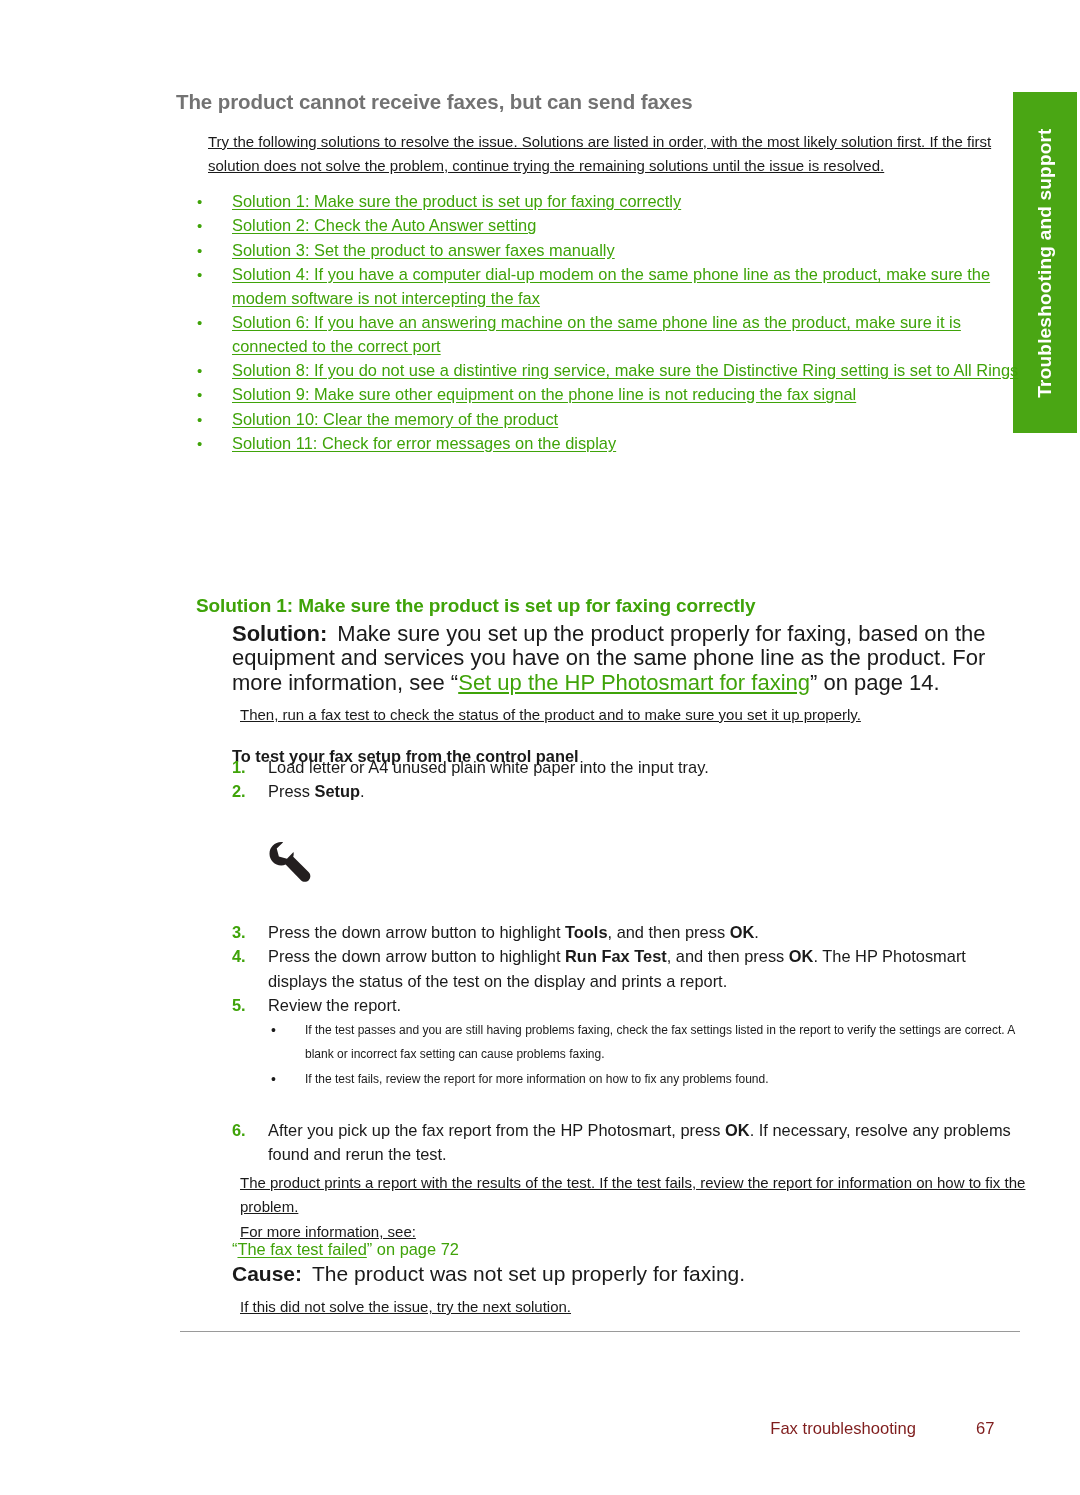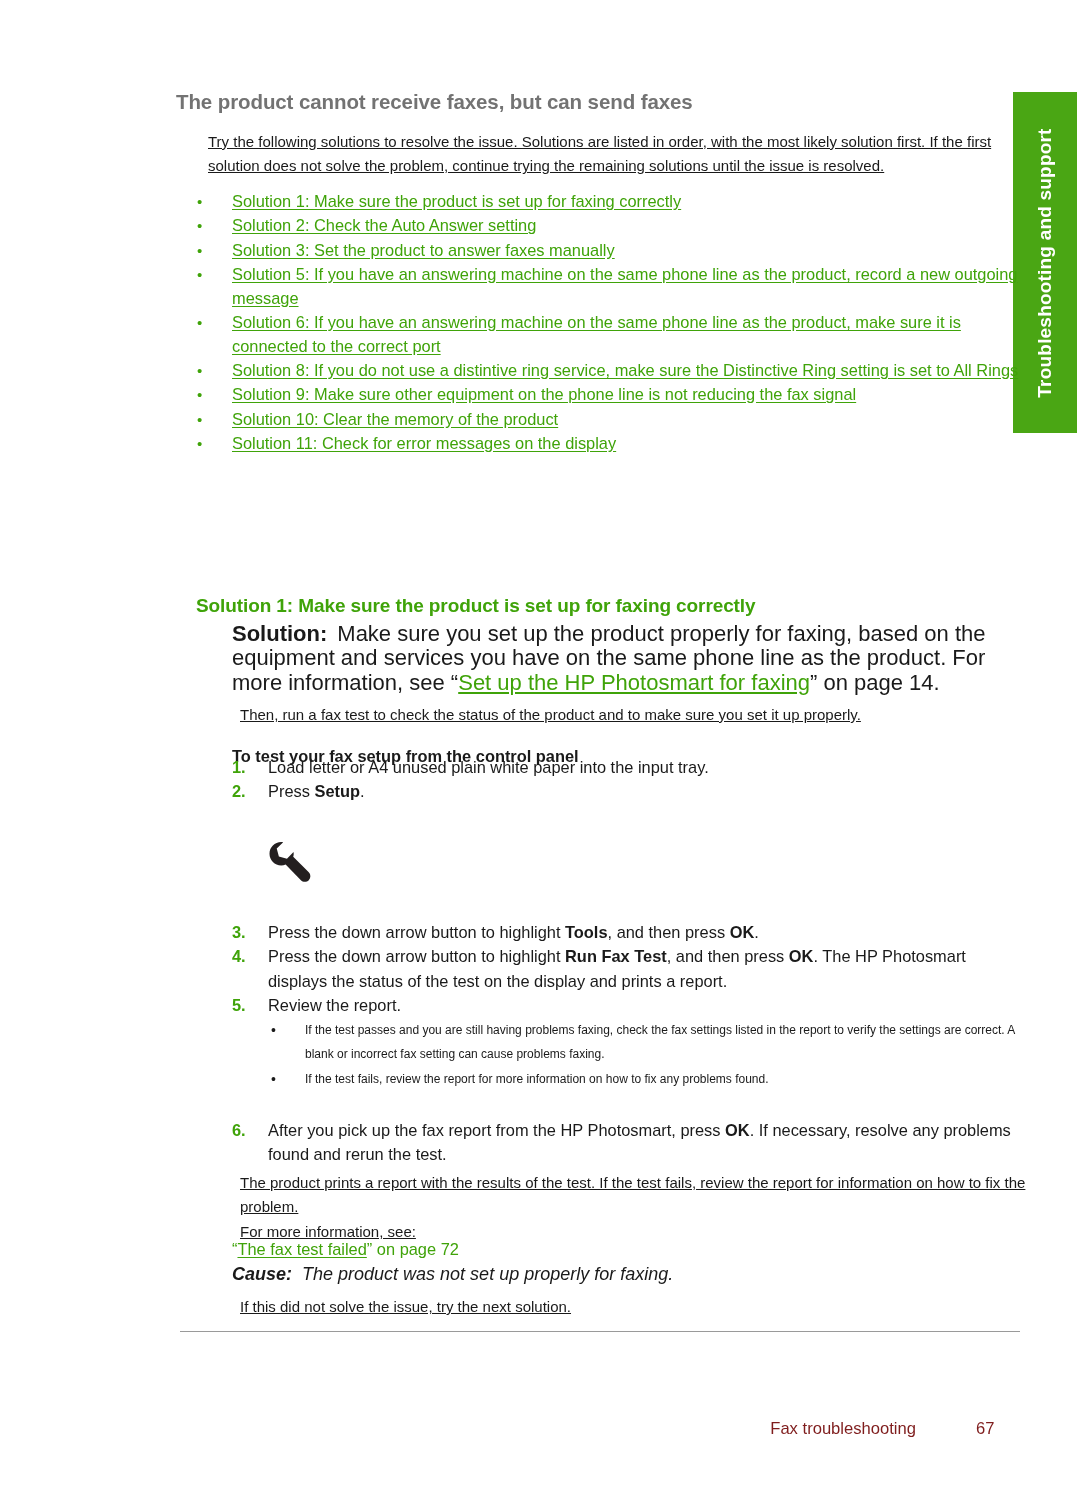--- a/index.html
+++ b/index.html
@@ -259,23 +259,22 @@
     width: 790px;
     font-size: 16.4px;
     line-height: 24.3px;
     color: #3fa309;
   }
   .cause-line {
     position: absolute;
     left: 232px;
     top: 1262px;
     width: 790px;
-    font-size: 18px;
-    line-height: 24.3px;
-    font-style: italic;
+    font-size: 21px;
+    line-height: 24.3px;
   }
   .cause-line .lead {
     font-weight: bold;
   }
   .cause-line .gap {
     display: inline-block;
     width: 10px;
   }
   .next-solution {
     left: 232px;
@@ -330,21 +329,21 @@
   <div class="content">
 
     <h1 class="topic-title">The product cannot receive faxes, but can send faxes</h1>
 
     <p class="body intro">Try the following solutions to resolve the issue. Solutions are listed in order, with the most likely solution first. If the first solution does not solve the problem, continue trying the remaining solutions until the issue is resolved.</p>
 
     <ul class="link-list">
       <li><a class="xref" href="#">Solution 1: Make sure the product is set up for faxing correctly</a></li>
       <li><a class="xref" href="#">Solution 2: Check the Auto Answer setting</a></li>
       <li><a class="xref" href="#">Solution 3: Set the product to answer faxes manually</a></li>
-      <li><a class="xref" href="#">Solution 5: If you have an answering machine on the same phone line as the product, record a new outgoing message</a></li>
+      <li><a class="xref" href="#">Solution 4: If you have a computer dial-up modem on the same phone line as the product, make sure the modem software is not intercepting the fax</a></li>
       <li><a class="xref" href="#">Solution 6: If you have an answering machine on the same phone line as the product, make sure it is connected to the correct port</a></li>
       <li><a class="xref" href="#">Solution 8: If you do not use a distintive ring service, make sure the Distinctive Ring setting is set to All Rings</a></li>
       <li><a class="xref" href="#">Solution 9: Make sure other equipment on the phone line is not reducing the fax signal</a></li>
       <li><a class="xref" href="#">Solution 10: Clear the memory of the product</a></li>
       <li><a class="xref" href="#">Solution 11: Check for error messages on the display</a></li>
     </ul>
 
     <h2 class="solution-title">Solution 1: Make sure the product is set up for faxing correctly</h2>
 
     <div class="sol-body">

